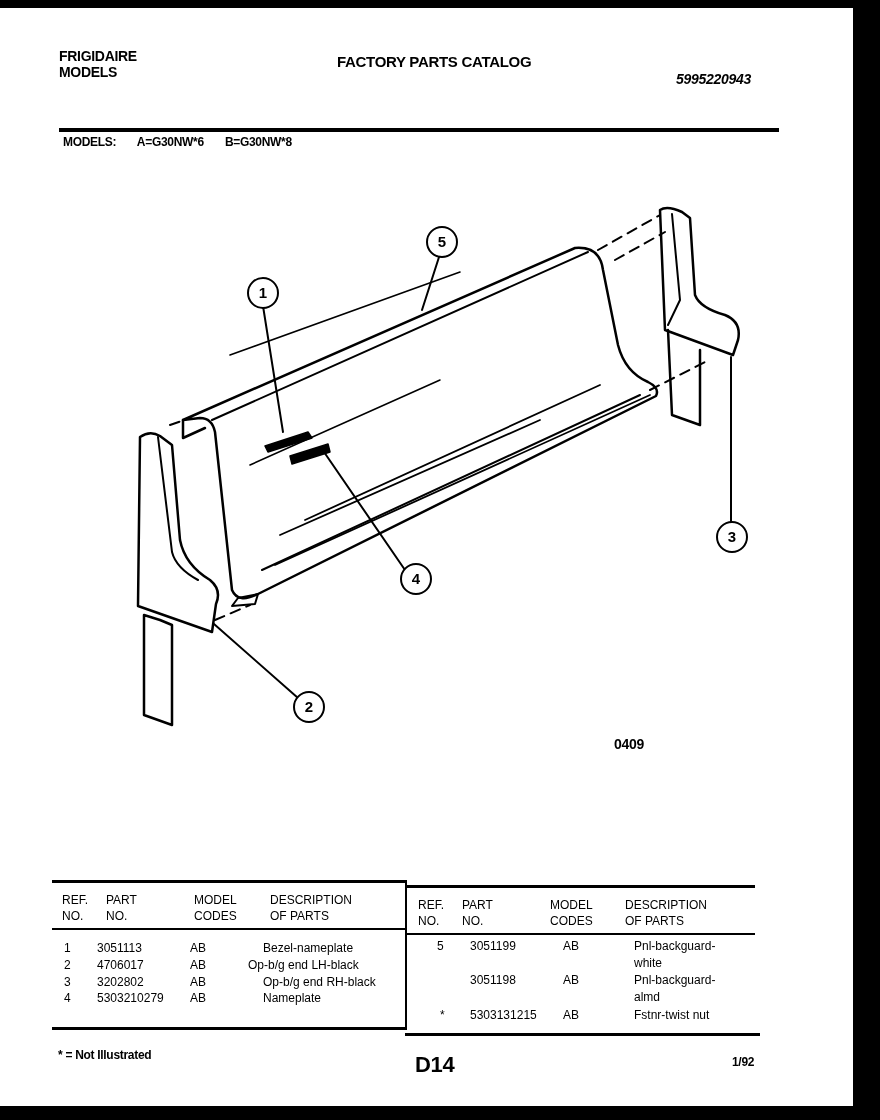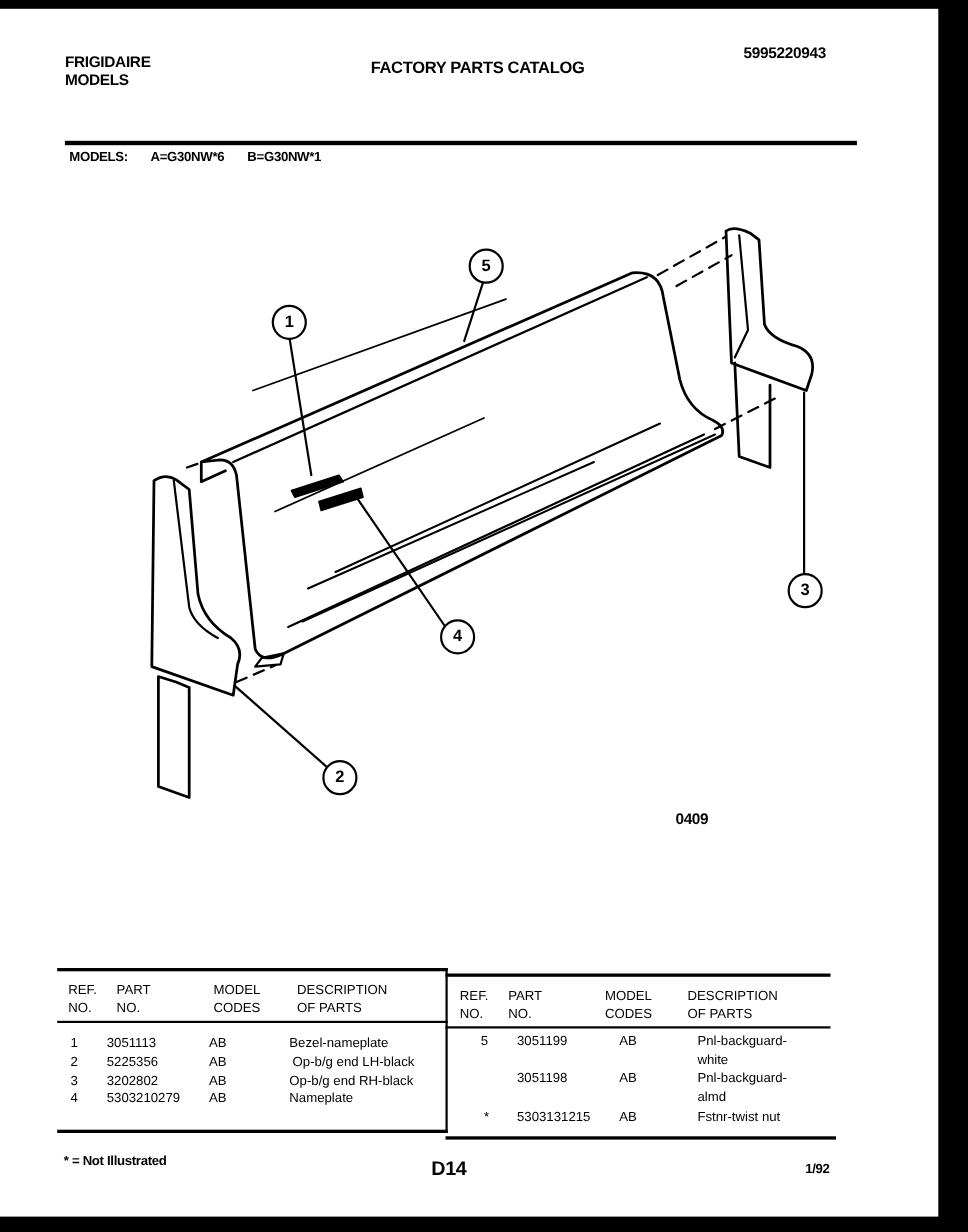--- a/index.html
+++ b/index.html
@@ -2,53 +2,53 @@
 <html><head>
 <meta charset="utf-8">
 <style>
   html, body { margin:0; padding:0; }
   body { width:880px; height:1120px; position:relative; background:#000; overflow:hidden;
          font-family:"Liberation Sans", "DejaVu Sans", sans-serif; color:#000; }
   .page { position:absolute; left:0; top:8px; width:853px; height:1098px; background:#fff; }
   .t { position:absolute; font-weight:bold; letter-spacing:-0.3px; white-space:nowrap; }
   .brand { left:59px; top:40px; font-size:14px; line-height:16px; }
   .title { left:337px; top:45px; font-size:15px; }
-  .catno { left:676px; top:32px; font-size:14px; }
+  .catno { left:676px; top:63px; font-size:14px;font-style:italic; }
   .rule-top { position:absolute; left:59px; top:120px; width:720px; height:4px; background:#000; }
   .models { left:63px; top:127px; font-size:12px; }
   .models span { margin-right:18px; }
   .drawing { position:absolute; left:0; top:0; }
   .callout { position:absolute; width:28px; height:28px; border:2px solid #000; border-radius:50%;
              background:#fff; font-weight:bold; font-size:15px; text-align:center; line-height:28px; }
   .figno { left:614px; top:736px; font-size:14px; }
   .tbl { position:absolute; top:880px; font-size:12px; font-weight:normal; }
   .tbl-rule { position:absolute; height:3px; background:#000; }
   .tbl-vrule { position:absolute; left:405px; top:880px; width:2px; height:150px; background:#000; }
   .hdr, .row { position:absolute; white-space:nowrap; }
   .hdr { line-height:16px; }
   .cell { position:absolute; }
   .footer-note { left:58px; top:1048px; font-size:12px; }
-  .footer-page { left:392px; top:1052px; font-size:18px; }
+  .footer-page { left:415px; top:1052px; font-size:22px; }
   .footer-date { left:732px; top:1055px; font-size:12px; }
 </style>
 </head>
 <body>
 
 <div class="page">
   <div class="t brand">
     <div>FRIGIDAIRE</div>
     <div>MODELS</div>
   </div>
   <div class="t title">FACTORY PARTS CATALOG</div>
   <div class="t catno">5995220943</div>
   <div class="rule-top"></div>
   <div class="t models">
     <span>MODELS:</span>
     <span>A=G30NW*6</span>
-    <span>B=G30NW*1</span>
+    <span>B=G30NW*8</span>
   </div>
 </div>
 
 <svg class="drawing" width="880" height="1120" fill="none" stroke="#000" stroke-width="2.5" stroke-linejoin="round" stroke-linecap="round">
 
   <path d="M183,420 L575,248 Q600,246 603,270 L618,345 Q625,372 648,382 Q660,388 656,396 L258,594 Q238,604 232,590 L215,432 Q212,418 200,418 Z"></path>
   <path d="M183,420 L183,438 L205,428"></path>
   <path d="M212,420 L588,252" stroke-width="2"></path>
   <path d="M262,570 L640,395" stroke-width="2"></path>
   <path d="M238,598 L258,594 L255,604 L232,606 Z" stroke-width="2"></path>
@@ -129,23 +129,23 @@
     </div>
 
   <div class="tbl row" style="left:0;top:941px;">
     <span class="cell" style="left:64px">1</span>
     <span class="cell" style="left:97px">3051113</span>
     <span class="cell" style="left:190px">AB</span>
     <span class="cell" style="left:263px">Bezel-nameplate</span>
   </div>
   <div class="tbl row" style="left:0;top:958px;">
     <span class="cell" style="left:64px">2</span>
-    <span class="cell" style="left:97px">5225356</span>
+    <span class="cell" style="left:97px">4706017</span>
     <span class="cell" style="left:190px">AB</span>
-    <span class="cell" style="left:266px">Op-b/g end LH-black</span>
+    <span class="cell" style="left:248px">Op-b/g end LH-black</span>
   </div>
   <div class="tbl row" style="left:0;top:975px;">
     <span class="cell" style="left:64px">3</span>
     <span class="cell" style="left:97px">3202802</span>
     <span class="cell" style="left:190px">AB</span>
     <span class="cell" style="left:263px">Op-b/g end RH-black</span>
   </div>
   <div class="tbl row" style="left:0;top:991px;">
     <span class="cell" style="left:64px">4</span>
     <span class="cell" style="left:97px">5303210279</span>

